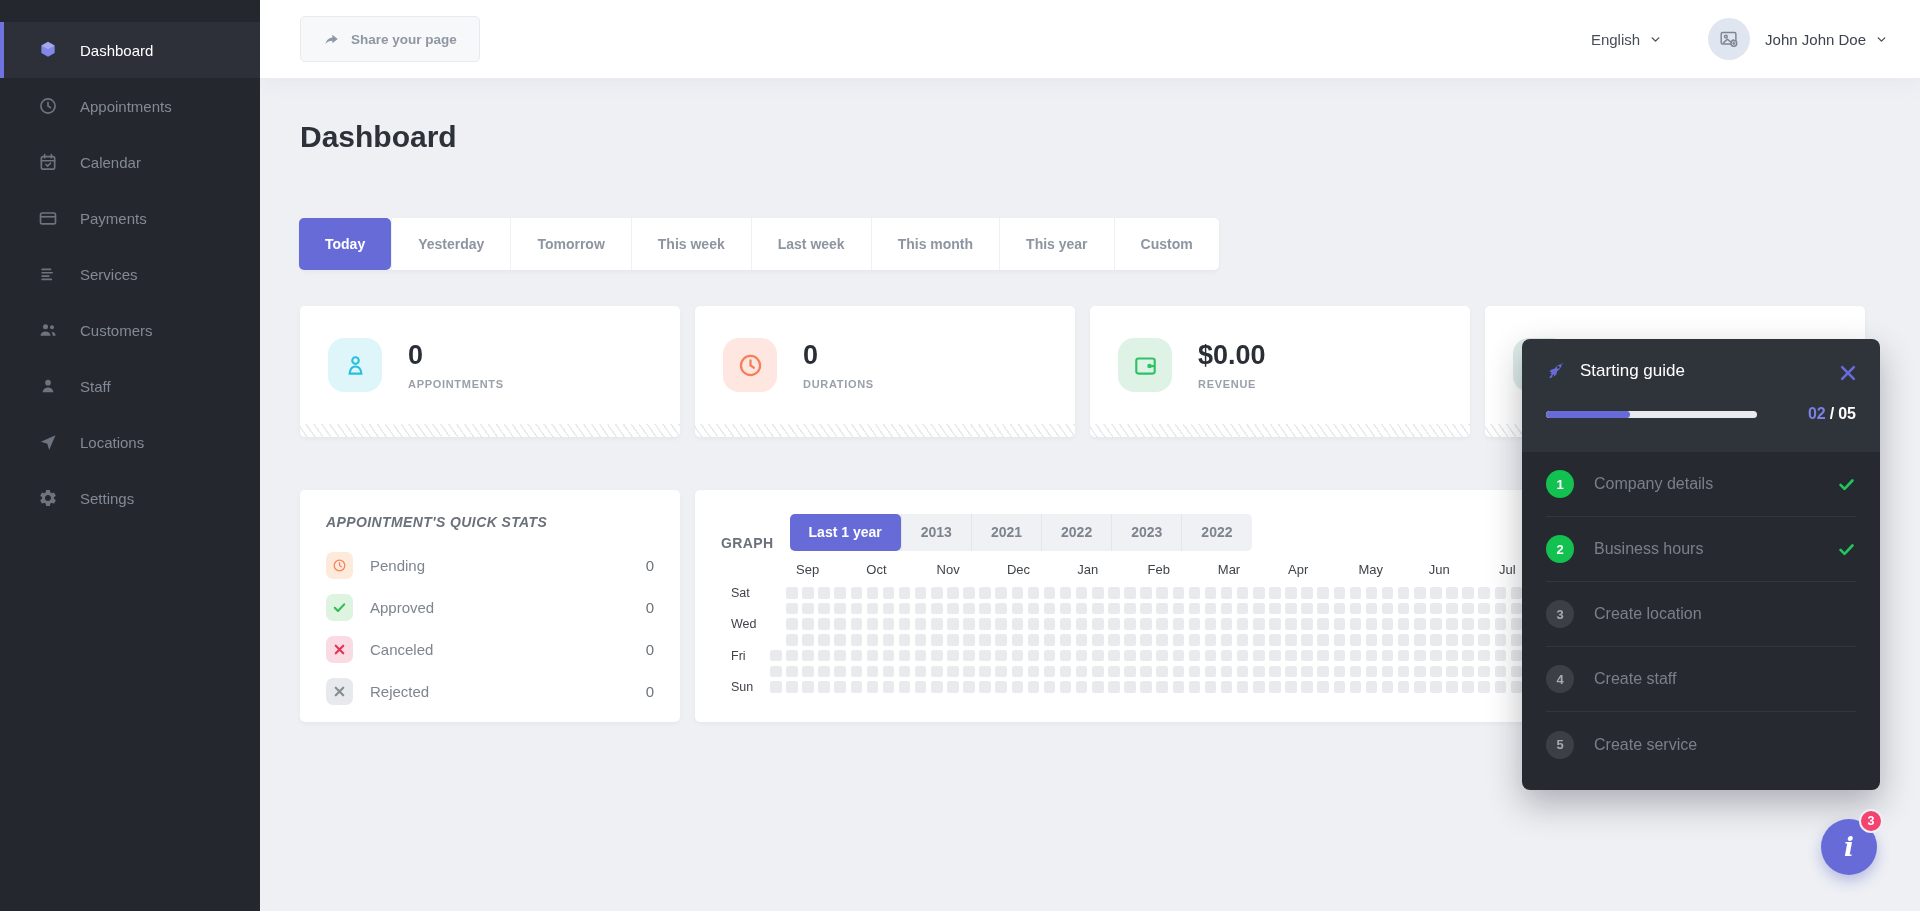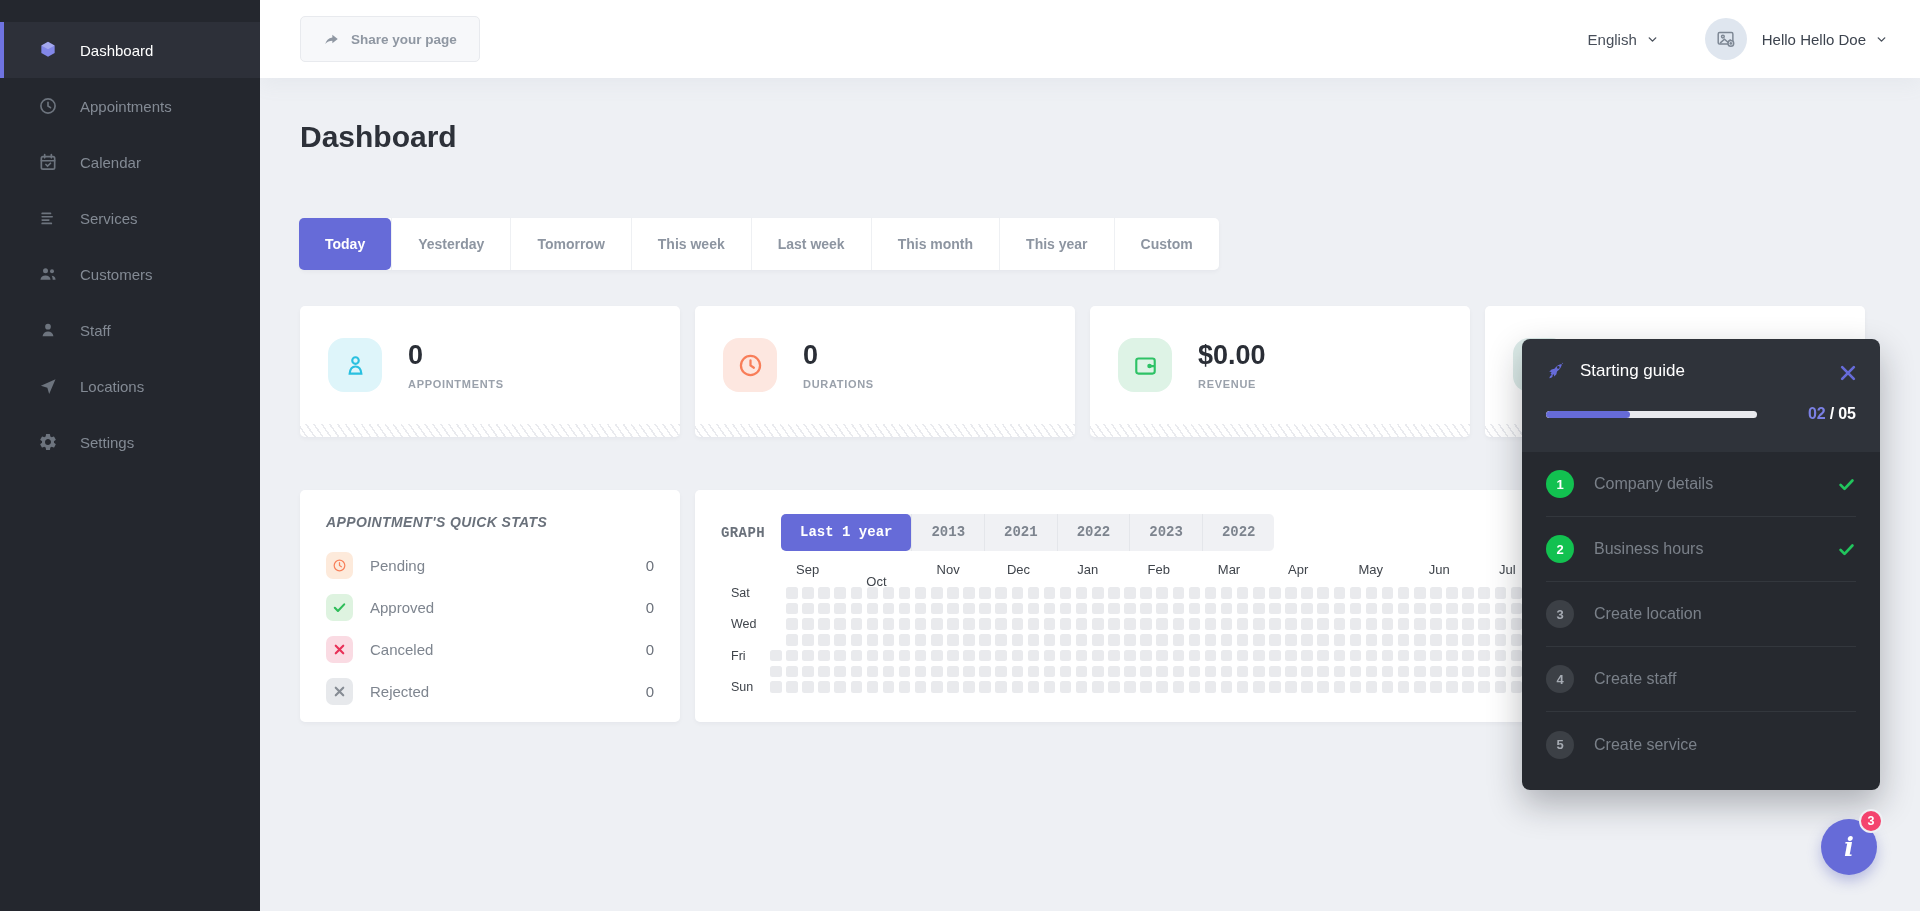--- a/index.html
+++ b/index.html
@@ -91,21 +91,21 @@
   .qs-panel { left:300px; top:490px; width:380px; height:232px; padding:24px 26px; }
   .qs-title { font-size:14px; font-weight:700; color:#6a717b; letter-spacing:.4px;font-style:italic; }
   .qs-rows { margin-top:14px; }
   .qs-row { height:42px; display:flex; align-items:center; }
   .qs-chip { width:27px; height:27px; border-radius:7px; display:flex; align-items:center; justify-content:center; flex:none; }
   .qs-chip svg { width:15px; height:15px; }
   .qs-label { margin-left:17px; font-size:15px; color:#7e858f; }
   .qs-value { margin-left:auto; font-size:15px; color:#6b717b; }
 
   .graph-panel { left:695px; top:490px; width:1170px; height:232px; }
-  .graph-head { position:absolute; left:26px; top:24px; display:flex; align-items:center;font-family:Liberation Mono, monospace; }
+  .graph-head { position:absolute; left:26px; top:24px; display:flex; align-items:flex-end; }
   .graph-label { font-size:14px; font-weight:700; color:#6a717b; letter-spacing:.4px; margin-right:16px; }
   .gtabs { display:inline-flex; background:#f0f1f4; border-radius:5px; height:37px; }
   .gtab { padding:0 19px; line-height:37px; font-size:14px; font-weight:700; color:#7d848e; cursor:pointer; }
   .gtab + .gtab { border-left:1px solid #e4e6ea; }
   .gtab.active { background:#666bd8; color:#fff; border-radius:5px; border-left:none; }
 
   .heatmap { position:absolute; left:0; top:72px; right:0; height:150px; }
   .hm-month { position:absolute; top:0; font-size:13px; color:#3f444b; }
   .hm-day { position:absolute; font-size:12.5px; color:#3f444b; width:34px; text-align:left; left:36px; line-height:12px; }
   .hm-cell { position:absolute; width:11.5px; height:11.5px; border-radius:2.5px; background:#e9eaed; }
@@ -188,21 +188,21 @@
             <svg viewBox="0 0 24 24" fill="none" stroke="currentColor" stroke-width="1.6">
               <rect x="3.5" y="5" width="16" height="12.5" rx="1.5"></rect>
               <circle cx="8.6" cy="9.4" r="1.5"></circle>
               <path d="M5.5 16.5l4.8-4.3 3.6 3.2 2.6-2.2 2.5 2.3"></path>
               <circle cx="17.3" cy="16.8" r="3.1" fill="#dfe6ef"></circle>
               <path d="M17.3 15.3v3M15.8 16.8h3"></path>
             </svg>
           </span>
       </div>
       <div class="greeting">
-        <span>Hello Hello Doe</span>
+        <span>John John Doe</span>
         <span class="chev ic">
             <svg viewBox="0 0 24 24" fill="none" stroke="currentColor" stroke-width="2.6" stroke-linecap="round" stroke-linejoin="round">
               <path d="M6 9l6 6 6-6"></path>
             </svg>
           </span>
       </div>
     </div>
   </div>
 
   <div class="sidebar">
@@ -226,20 +226,29 @@
           <span class="nav-label">Appointments</span>
         </div>
         <div class="nav-item">
           <span class="ic">
             <svg viewBox="0 0 24 24" fill="none" stroke="currentColor" stroke-width="2" stroke-linecap="round">
               <rect x="4" y="5.5" width="16" height="15" rx="2"></rect>
               <path d="M8 3v4M16 3v4M4 10.5h16M9.5 15l2 2 3.5-3.5"></path>
             </svg>
           </span>
           <span class="nav-label">Calendar</span>
+        </div>
+        <div class="nav-item">
+          <span class="ic">
+            <svg viewBox="0 0 24 24" fill="none" stroke="currentColor" stroke-width="2">
+              <rect x="3" y="6" width="18" height="13" rx="2"></rect>
+              <path d="M3 10.5h18"></path>
+            </svg>
+          </span>
+          <span class="nav-label">Payments</span>
         </div>
         <div class="nav-item">
           <span class="ic">
             <svg viewBox="0 0 24 24" fill="none" stroke="currentColor" stroke-width="2" stroke-linecap="round">
               <path d="M5 6.5h10M5 10.5h12M5 14.5h8M5 18.5h11"></path>
             </svg>
           </span>
           <span class="nav-label">Services</span>
         </div>
         <div class="nav-item">
@@ -407,21 +416,21 @@
           <div class="gtab active">Last 1 year</div>
           <div class="gtab">2013</div>
           <div class="gtab">2021</div>
           <div class="gtab">2022</div>
           <div class="gtab">2023</div>
           <div class="gtab">2022</div>
         </div>
     </div>
     <div class="heatmap">
         <span class="hm-month" style="left: 101px;">Sep</span>
-        <span class="hm-month" style="left: 171.3px; margin-top: 12px;">Oct</span>
+        <span class="hm-month" style="left: 171.3px;">Oct</span>
         <span class="hm-month" style="left: 241.6px;">Nov</span>
         <span class="hm-month" style="left: 311.9px;">Dec</span>
         <span class="hm-month" style="left: 382.2px;">Jan</span>
         <span class="hm-month" style="left: 452.5px;">Feb</span>
         <span class="hm-month" style="left: 522.8px;">Mar</span>
         <span class="hm-month" style="left: 593.1px;">Apr</span>
         <span class="hm-month" style="left: 663.4px;">May</span>
         <span class="hm-month" style="left: 733.7px;">Jun</span>
         <span class="hm-month" style="left: 804px;">Jul</span>
         <span class="hm-day" style="top: 25px;">Sat</span>

